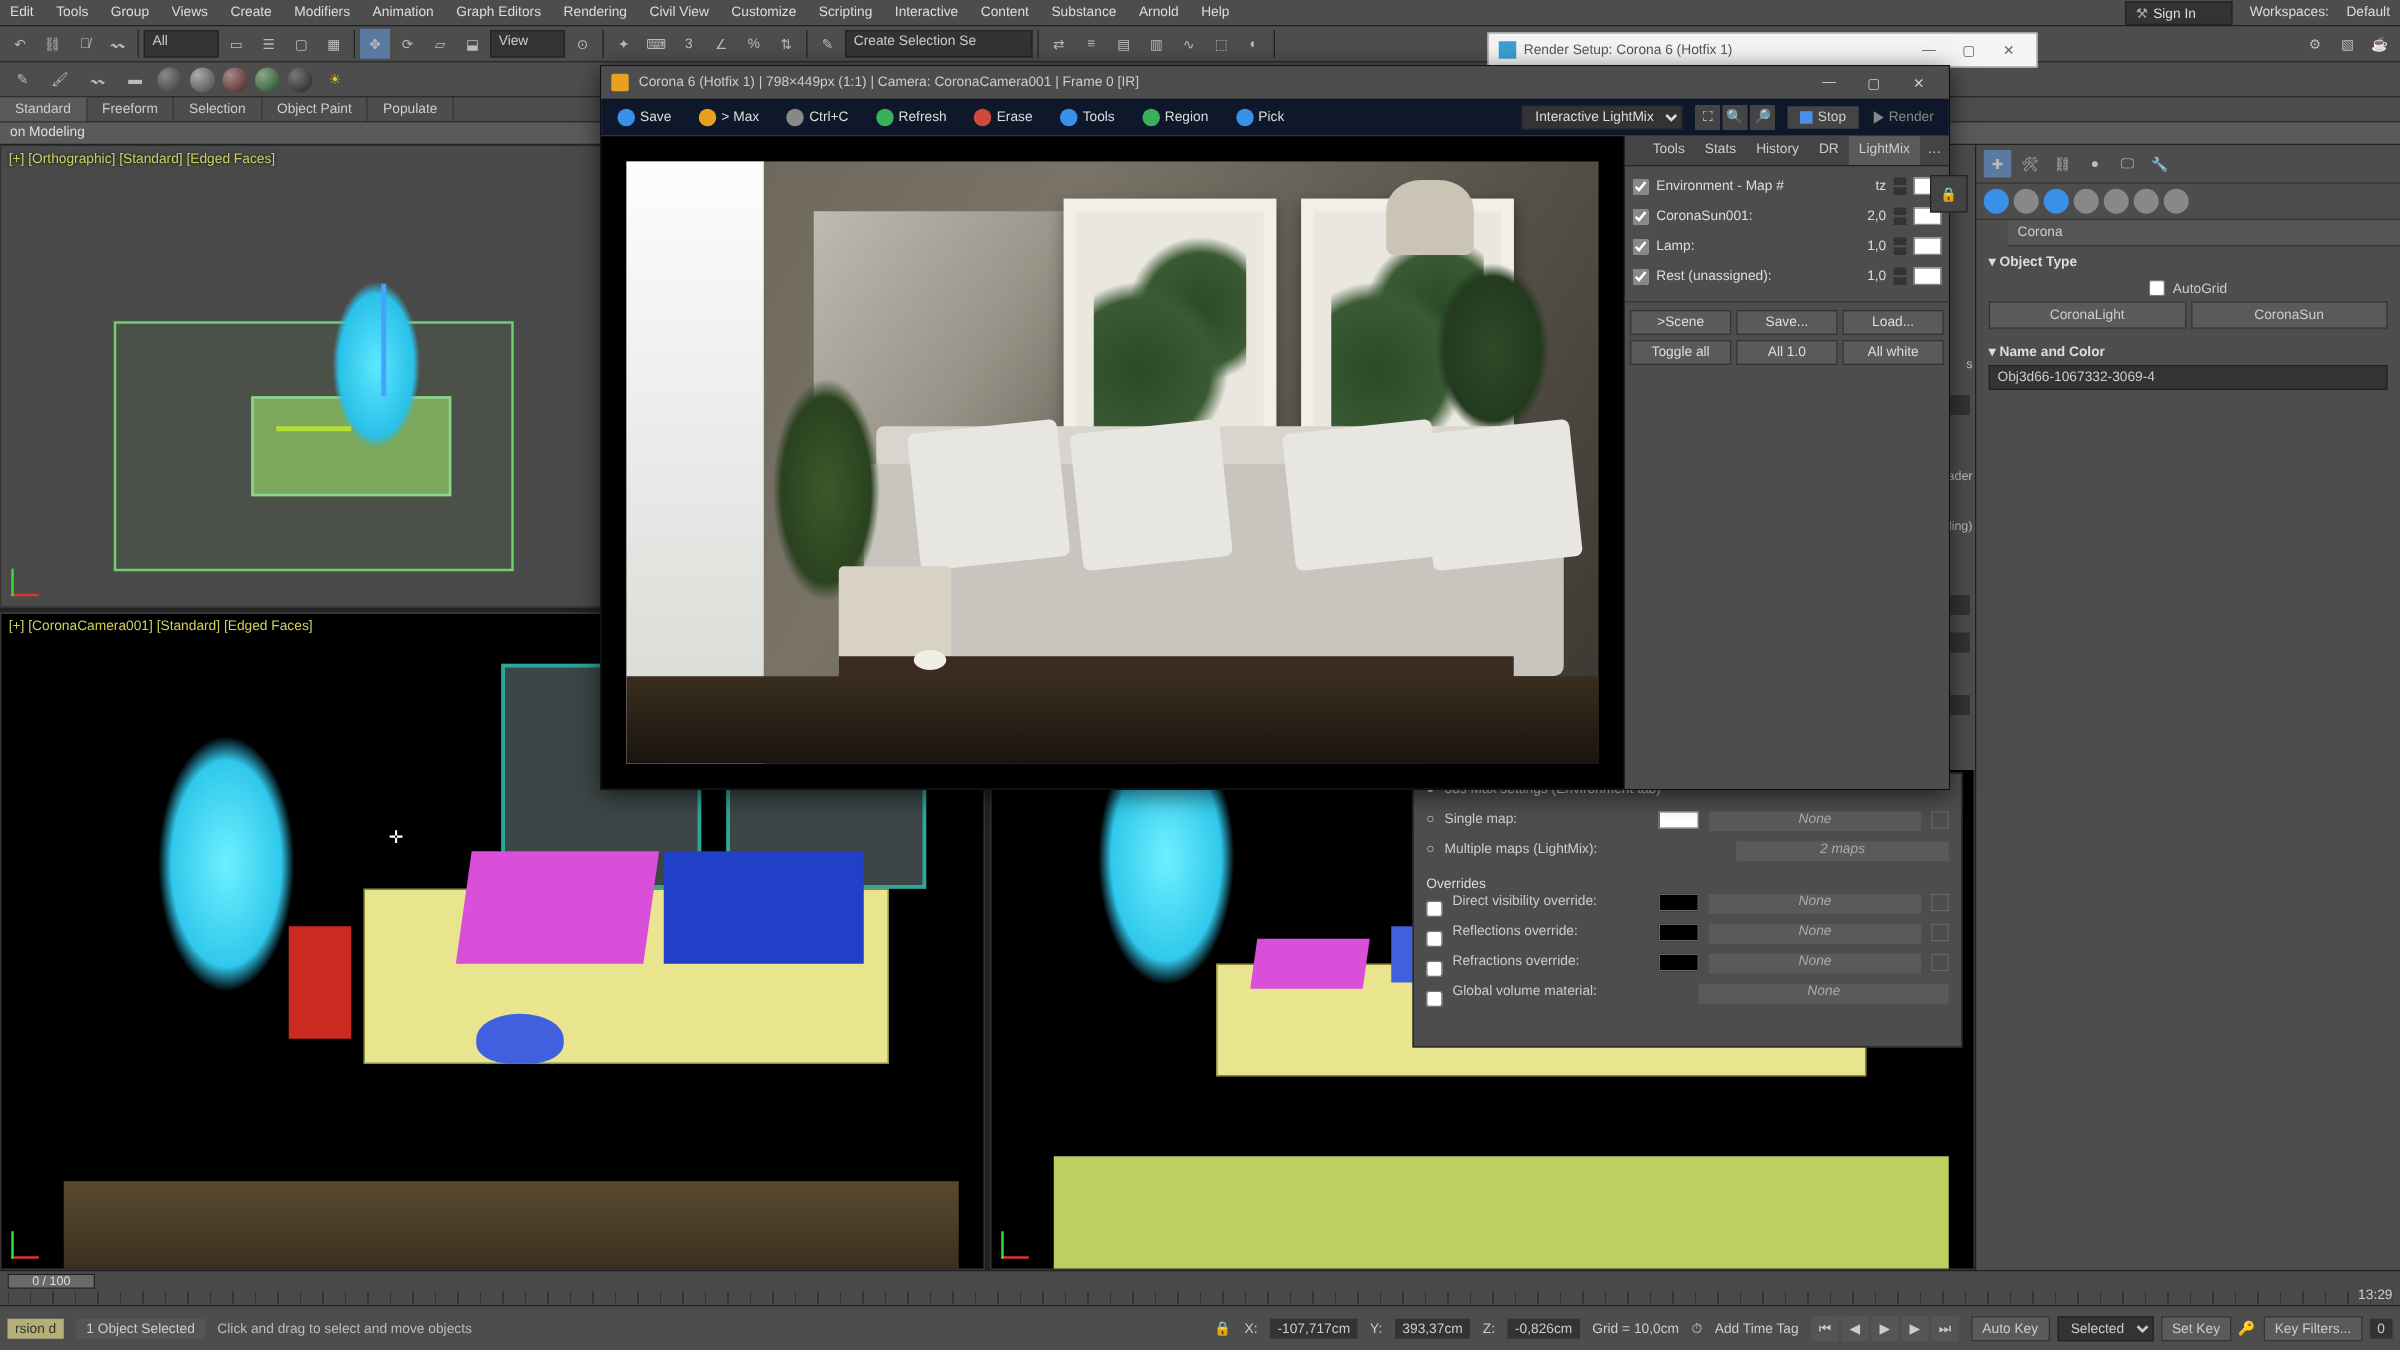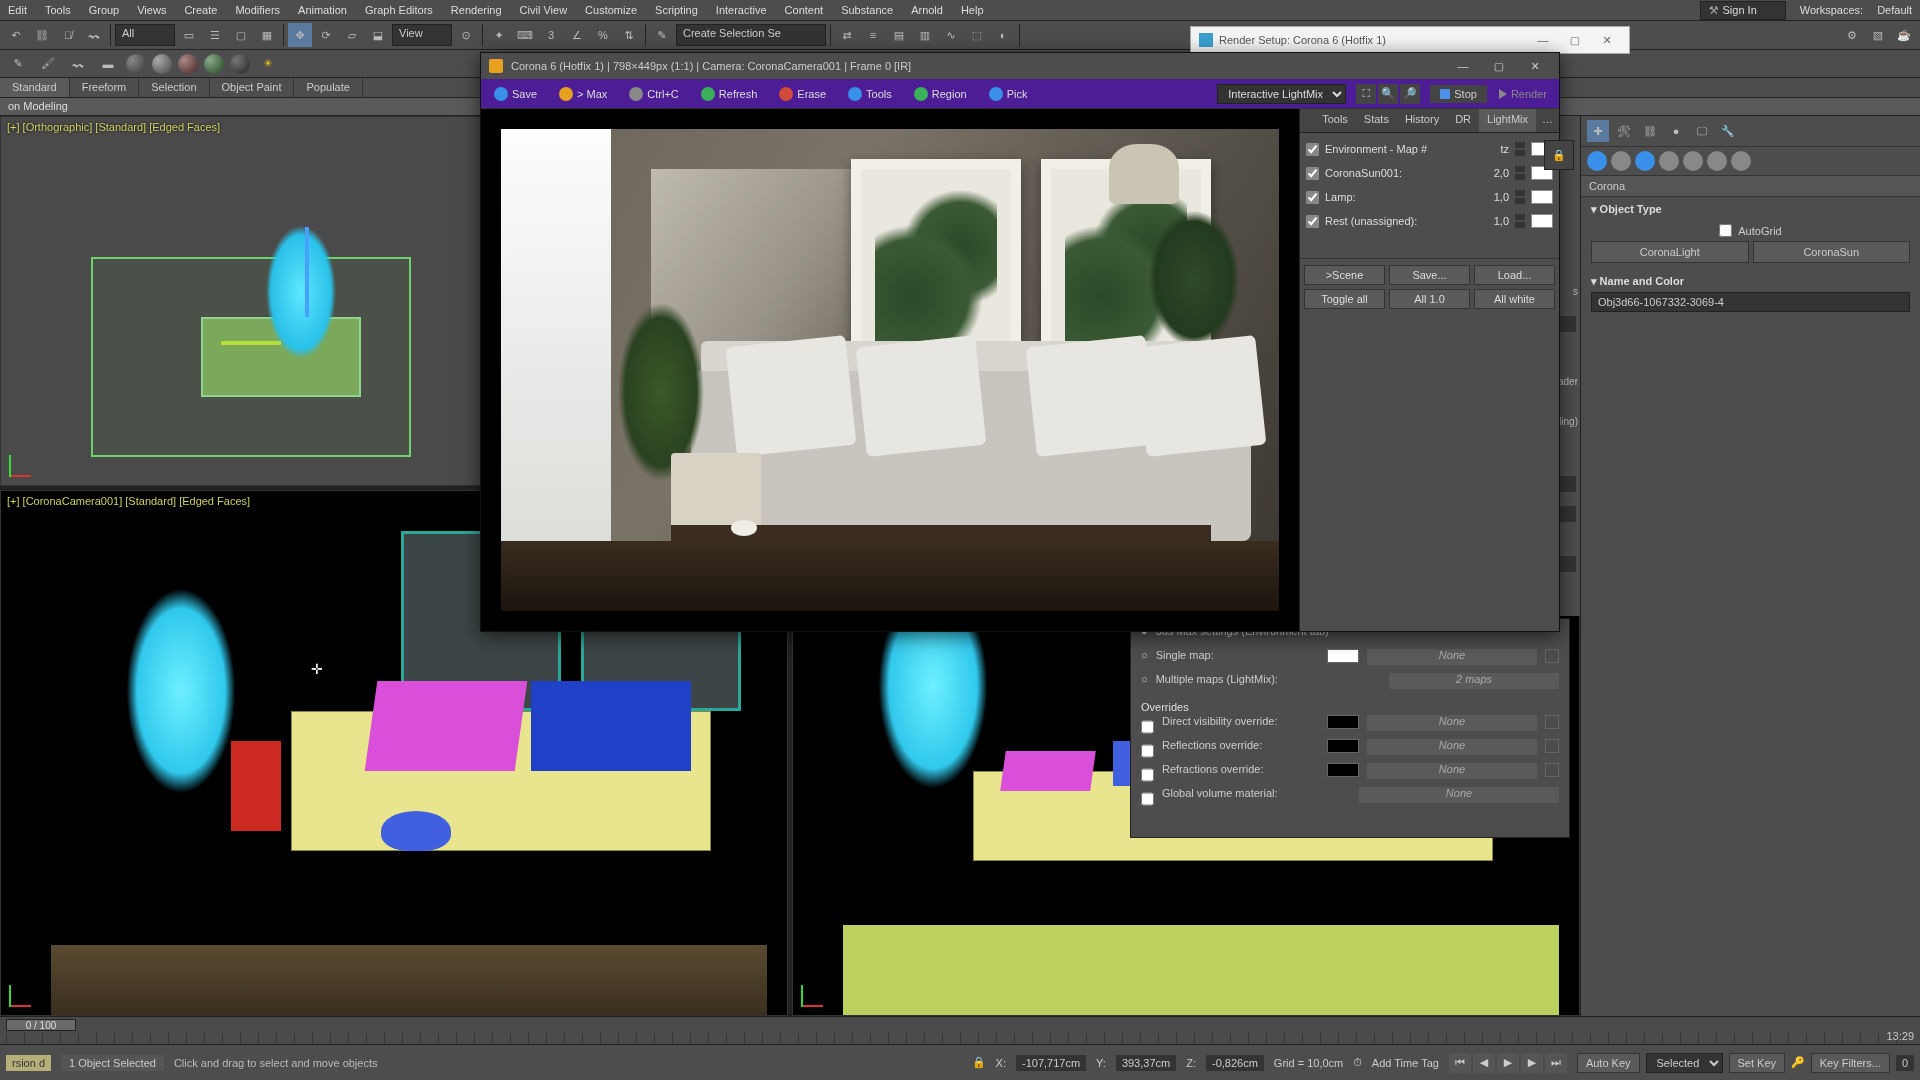--- a/index.html
+++ b/index.html
@@ -66,21 +66,21 @@
 .camsc.small .pillowA{left:210px;top:260px;width:90px;height:40px;}
 .camsc.small .pillowB{left:320px;top:250px;width:100px;height:45px;background:#4060e0;}
 .camsc.small .floor{background:#bcd060; height:90px; }
 
 
 .vfb { position:absolute; left:480px; top:52px; width:1080px; height:580px; background:#4d4d4d; border:1px solid #111; box-shadow:0 4px 18px rgba(0,0,0,.6); display:flex; flex-direction:column; z-index:40; }
 .vfb-title { height:26px; background:#4d4d4d; display:flex; align-items:center; padding:0 8px; gap:8px; }
 .vfb-title .tico { width:14px; height:14px; background:#e8a020; border-radius:2px; }
 .vfb-title .wclose { margin-left:auto; display:flex; gap:4px; }
 .vfb-title .wbtn { width:32px; height:20px; display:flex; align-items:center; justify-content:center; color:#ccc; }
-.vfb-tools { height:30px; background:#4c1d95; display:flex; align-items:center; padding:0 4px; gap:4px; border-bottom:1px solid #333; }
+.vfb-tools { height:30px; background:#0f172a; display:flex; align-items:center; padding:0 4px; gap:4px; border-bottom:1px solid #333; }
 .vfbbtn { display:flex; align-items:center; gap:4px; padding:3px 8px; color:#ddd; border:1px solid transparent; border-radius:2px; }
 .vfbbtn .ic { width:14px;height:14px; border-radius:50%; display:inline-block; }
 .ic-save{background:#3a90e8;} .ic-max{background:#e8a020;} .ic-copy{background:#888;}
 .ic-ref{background:#3ab05a;} .ic-erase{background:#d04a3a;} .ic-tool{background:#3a90e8;}
 .ic-reg{background:#3ab05a;} .ic-pick{background:#3a90e8;}
 .vfb-tools select { background:#333; color:#ddd; border:1px solid #222; padding:2px 6px; margin-left:auto; }
 .zoomgrp { display:flex; gap:2px; margin-left:6px; }
 .zoomgrp span{ width:20px;height:20px; background:#444; display:flex;align-items:center;justify-content:center; }
 .stopbtn { display:flex; align-items:center; gap:4px; padding:3px 10px; background:#444; margin-left:6px; }
 .stopbtn .sq{width:10px;height:10px;background:#4a90e8;}
@@ -115,21 +115,21 @@
 .vfb-tabs span { padding:4px 8px; color:#ccc; }
 .vfb-tabs span.active { background:#5a5a5a; }
 .lm-list { padding:4px; }
 .lm-row { display:flex; align-items:center; gap:6px; height:24px; padding:0 2px; }
 .lm-row input[type=checkbox]{accent-color:#888;}
 .lm-row .nm { flex:1; color:#ddd; overflow:hidden; text-overflow:ellipsis; white-space:nowrap; }
 .lm-row .val { width:36px; text-align:right; color:#ddd; }
 .lm-row .spin { width:10px; height:16px; display:flex; flex-direction:column; }
 .lm-row .spin::before,.lm-row .spin::after{content:"";flex:1;background:#333;margin:1px 0;}
 .lm-row .sw { width:22px; height:14px; background:#fff; border:1px solid #888; }
-.lm-btns { display:flex; flex-wrap:wrap; gap:4px; padding:6px 4px; border-top:1px solid #333; margin-top:21px; }
+.lm-btns { display:flex; flex-wrap:wrap; gap:4px; padding:6px 4px; border-top:1px solid #333; margin-top:4px; }
 .lm-btns button { flex:1 1 30%; background:#5a5a5a; color:#ddd; border:1px solid #333; padding:3px 4px; }
 
 
 .rsetup { position:absolute; left:1190px; top:26px; width:440px; height:28px; background:#f4f4f4; color:#555; display:flex; align-items:center; padding:0 8px; border:1px solid #aaa; z-index:35; }
 .rsetup .wclose{ margin-left:auto; display:flex; gap:4px;}
 .rsetup .wbtn{ width:28px;height:18px; display:flex;align-items:center;justify-content:center;color:#666;}
 
 
 .envpanel { position:absolute; right:350px; top:618px; width:440px; height:220px; background:#4d4d4d; border:1px solid #222; z-index:30; padding:6px 10px; color:#ccc; }
 .envpanel .row { display:flex; gap:8px; height:24px; }
@@ -145,21 +145,21 @@
 .rpanel-sliver { position:absolute; right:340px; top:116px; width:40px; height:500px; background:#4d4d4d; border-left:1px solid #222; z-index:20; }
 .rpanel-sliver .knob{position:absolute;right:4px;width:20px;height:16px;background:#333;}
 .rpanel-sliver .lbl{position:absolute;right:2px;color:#bbb;font-size:10px;}
 
 
 .cmdpanel { position:absolute; right:0; top:116px; width:340px; bottom:64px; background:#4d4d4d; border-left:1px solid #222; }
 .cmd-icons { display:flex; gap:4px; padding:4px 6px; border-bottom:1px solid #333; }
 .cmd-icons span{width:22px;height:22px;display:flex;align-items:center;justify-content:center;color:#bbb;}
 .cmd-sub { display:flex; gap:4px; padding:4px 6px; border-bottom:1px solid #333; }
 .cmd-sub span{width:20px;height:20px;border-radius:50%;}
-.cmd-cat { padding:4px 8px; background:#555; border-bottom:1px solid #333; }
+.cmd-cat { padding:4px 8px; background:#555; border-bottom:1px solid #333;margin-left:25px; }
 .cmd-roll { padding:6px 10px; }
 .cmd-roll .hdr{color:#ddd;font-weight:bold;margin-bottom:4px;}
 .cmd-roll .hdr::before{content:"▾ ";}
 .cmd-grid { display:flex; flex-wrap:wrap; gap:4px; }
 .cmd-grid button { flex:1 1 45%; background:#5a5a5a; border:1px solid #333; color:#ccc; padding:4px 2px; }
 .autogrid{display:flex;align-items:center;justify-content:center;gap:6px;padding:4px;color:#ccc;}
 .nametxt{ width:100%; background:#333; border:1px solid #222; color:#ccc; padding:3px 6px; }
 
 
 .timeline { position:absolute; left:0; right:0; bottom:36px; height:28px; background:#4a4a4a; border-top:1px solid #222; }

